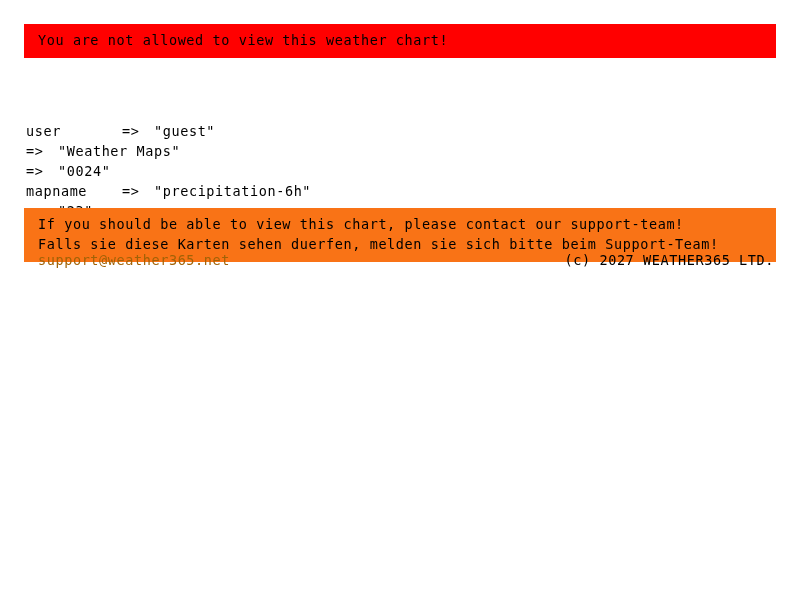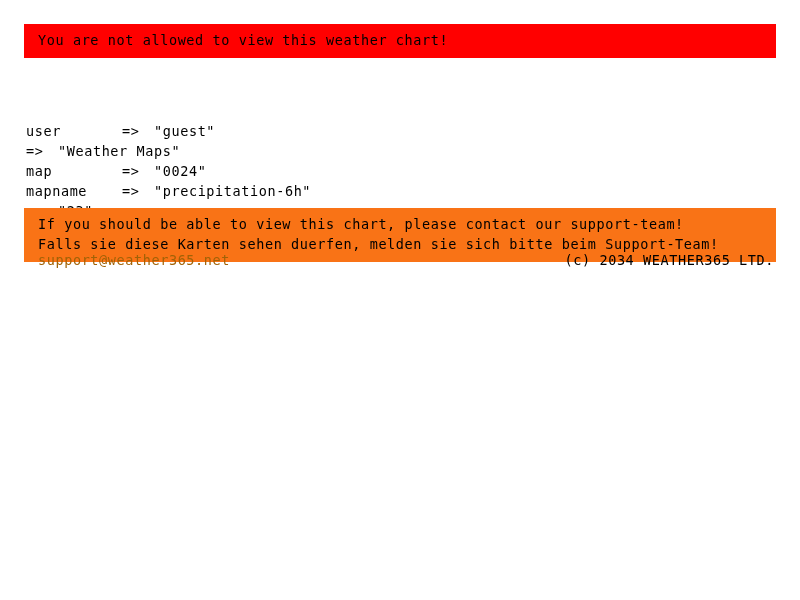--- a/index.html
+++ b/index.html
@@ -99,21 +99,20 @@
     <div class="param-row">
       <span class="param-key">user</span>
       <span class="param-arrow">=&gt;</span>
       <span class="param-val">"guest"</span>
     </div>
     <div class="param-row">
       <span class="param-arrow">=&gt;</span>
       <span class="param-val">"Weather Maps"</span>
     </div>
     <div class="param-row">
-      <span class="param-key">map</span>
       <span class="param-arrow">=&gt;</span>
       <span class="param-val">"0024"</span>
     </div>
     <div class="param-row">
       <span class="param-key">mapname</span>
       <span class="param-arrow">=&gt;</span>
       <span class="param-val">"precipitation-6h"</span>
     </div>
     <div class="param-row">
       <span class="param-arrow">=&gt;</span>
@@ -121,16 +120,16 @@
     </div>
   </div>
 
   <div class="banner banner-info">
     <div class="banner-line">If you should be able to view this chart, please contact our support-team!</div>
     <div class="banner-line">Falls sie diese Karten sehen duerfen, melden sie sich bitte beim Support-Team!</div>
   </div>
 
   <div class="footer">
     <a href="#">support@weather365.net</a>
-    <span>(c) 2034 WEATHER365 LTD.</span>
+    <span>(c) 2027 WEATHER365 LTD.</span>
   </div>
 
 </div>
 
 </body></html>

